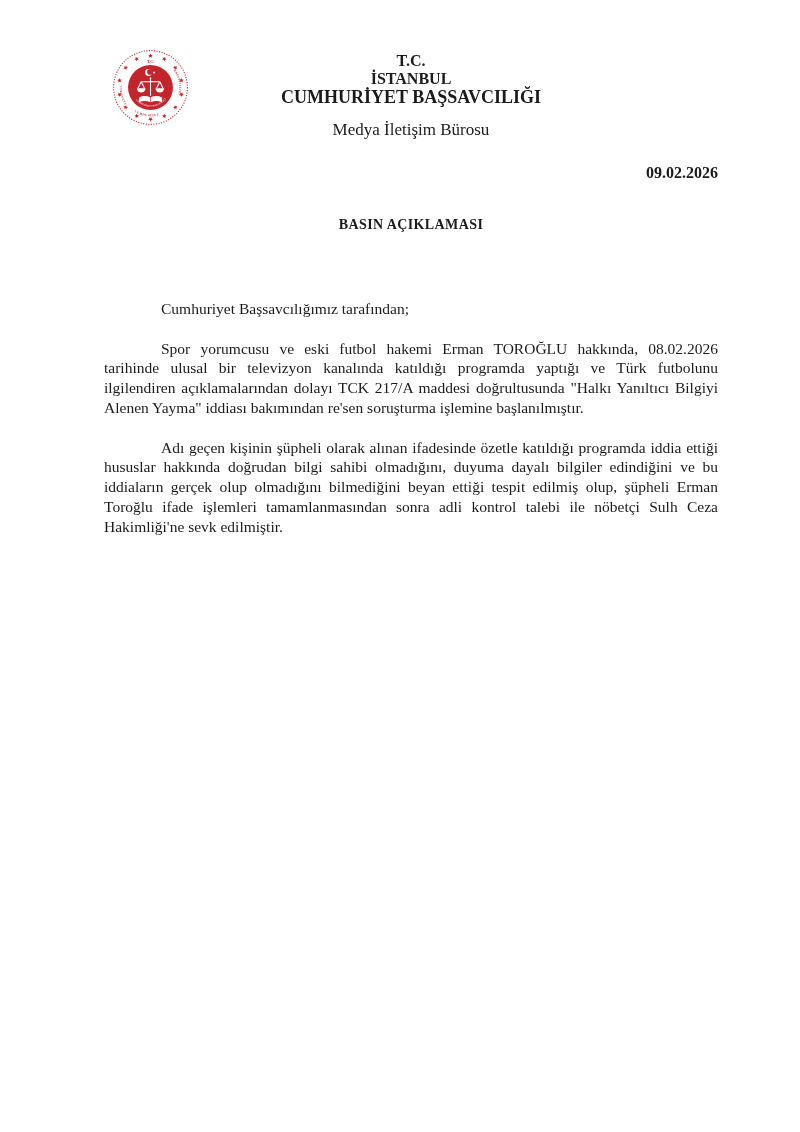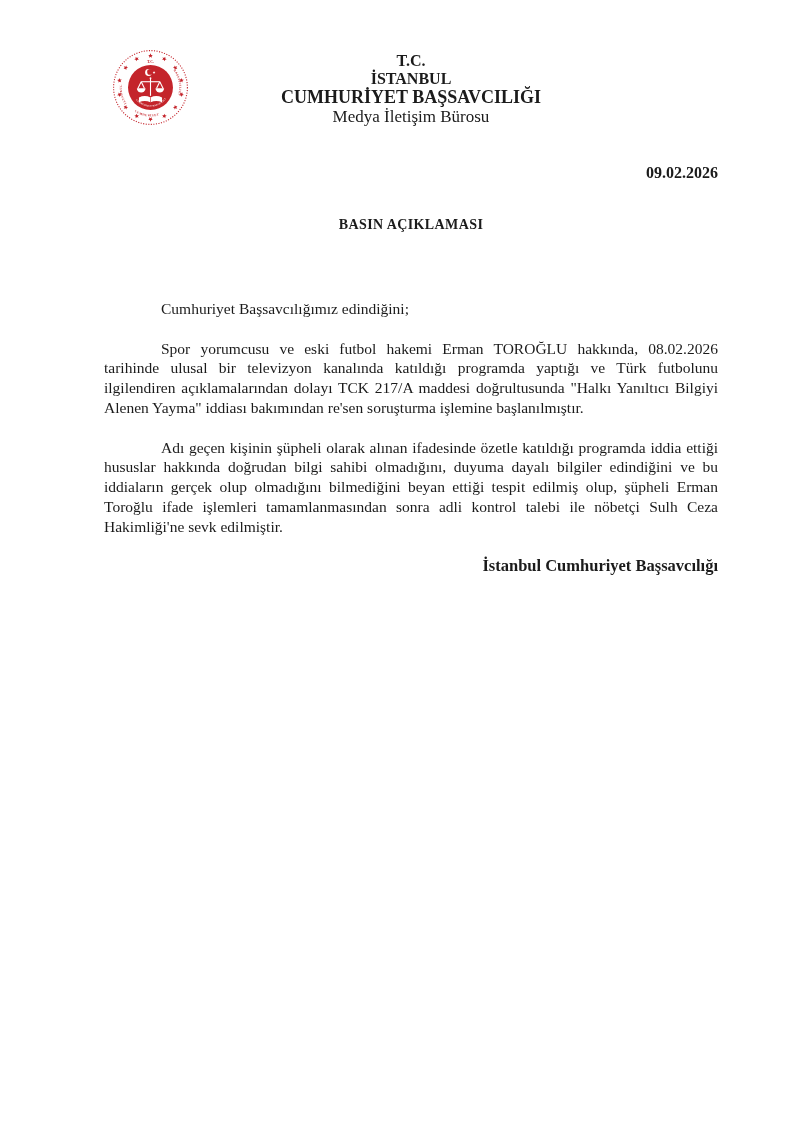--- a/index.html
+++ b/index.html
@@ -10,21 +10,21 @@
     background:#ffffff;
     font-family:"Liberation Serif", serif;
     color:#1b1b1b;
     overflow:hidden;
   }
   .emblem{position:absolute;left:111px;top:49px;width:79px;height:77px;}
   .header-text{position:absolute;left:104px;top:52px;width:614px;text-align:center;}
   .h-tc{font-size:16px;font-weight:bold;line-height:18px;}
   .h-city{font-size:16px;font-weight:bold;line-height:18px;}
   .h-office{font-size:18px;font-weight:bold;line-height:19px;}
-  .h-bureau{font-size:17px;font-weight:normal;line-height:19px;}
+  .h-bureau{font-size:17px;font-weight:normal;line-height:19px;margin-top:13px;}
   .doc-date{position:absolute;top:164px;right:82px;font-size:16px;font-weight:bold;margin-left:40px;}
   .doc-title{position:absolute;top:217px;left:104px;width:614px;text-align:center;
              font-size:14px;font-weight:bold;letter-spacing:0.4px;}
   .doc-body{position:absolute;top:299px;left:104px;width:614px;
             font-size:15.5px;line-height:19.8px;text-align:justify;}
   .doc-body p{margin:0 0 19.8px 0;text-indent:57px;}
   .signature{margin-top:13px;text-align:right;font-weight:bold;font-size:16.5px;text-indent:0;}
 </style>
 </head>
 <body>
@@ -105,19 +105,18 @@
     <div class="h-city">İSTANBUL</div>
     <div class="h-office">CUMHURİYET BAŞSAVCILIĞI</div>
     <div class="h-bureau">Medya İletişim Bürosu</div>
   </div>
 
   <div class="doc-date">09.02.2026</div>
 
   <div class="doc-title">BASIN AÇIKLAMASI</div>
 
   <div class="doc-body">
-    <p>Cumhuriyet Başsavcılığımız edindiğini;</p>
+    <p>Cumhuriyet Başsavcılığımız tarafından;</p>
     <p>Spor yorumcusu ve eski futbol hakemi Erman TOROĞLU hakkında, 08.02.2026 tarihinde ulusal bir televizyon kanalında katıldığı programda yaptığı ve Türk futbolunu ilgilendiren açıklamalarından dolayı TCK 217/A maddesi doğrultusunda "Halkı Yanıltıcı Bilgiyi Alenen Yayma" iddiası bakımından re'sen soruşturma işlemine başlanılmıştır.</p>
     <p>Adı geçen kişinin şüpheli olarak alınan ifadesinde özetle katıldığı programda iddia ettiği hususlar hakkında doğrudan bilgi sahibi olmadığını, duyuma dayalı bilgiler edindiğini ve bu iddiaların gerçek olup olmadığını bilmediğini beyan ettiği tespit edilmiş olup, şüpheli Erman Toroğlu ifade işlemleri tamamlanmasından sonra adli kontrol talebi ile nöbetçi Sulh Ceza Hakimliği'ne sevk edilmiştir.</p>
-    <div class="signature">İstanbul Cumhuriyet Başsavcılığı</div>
   </div>
 
 </div>
 
 </body></html>

